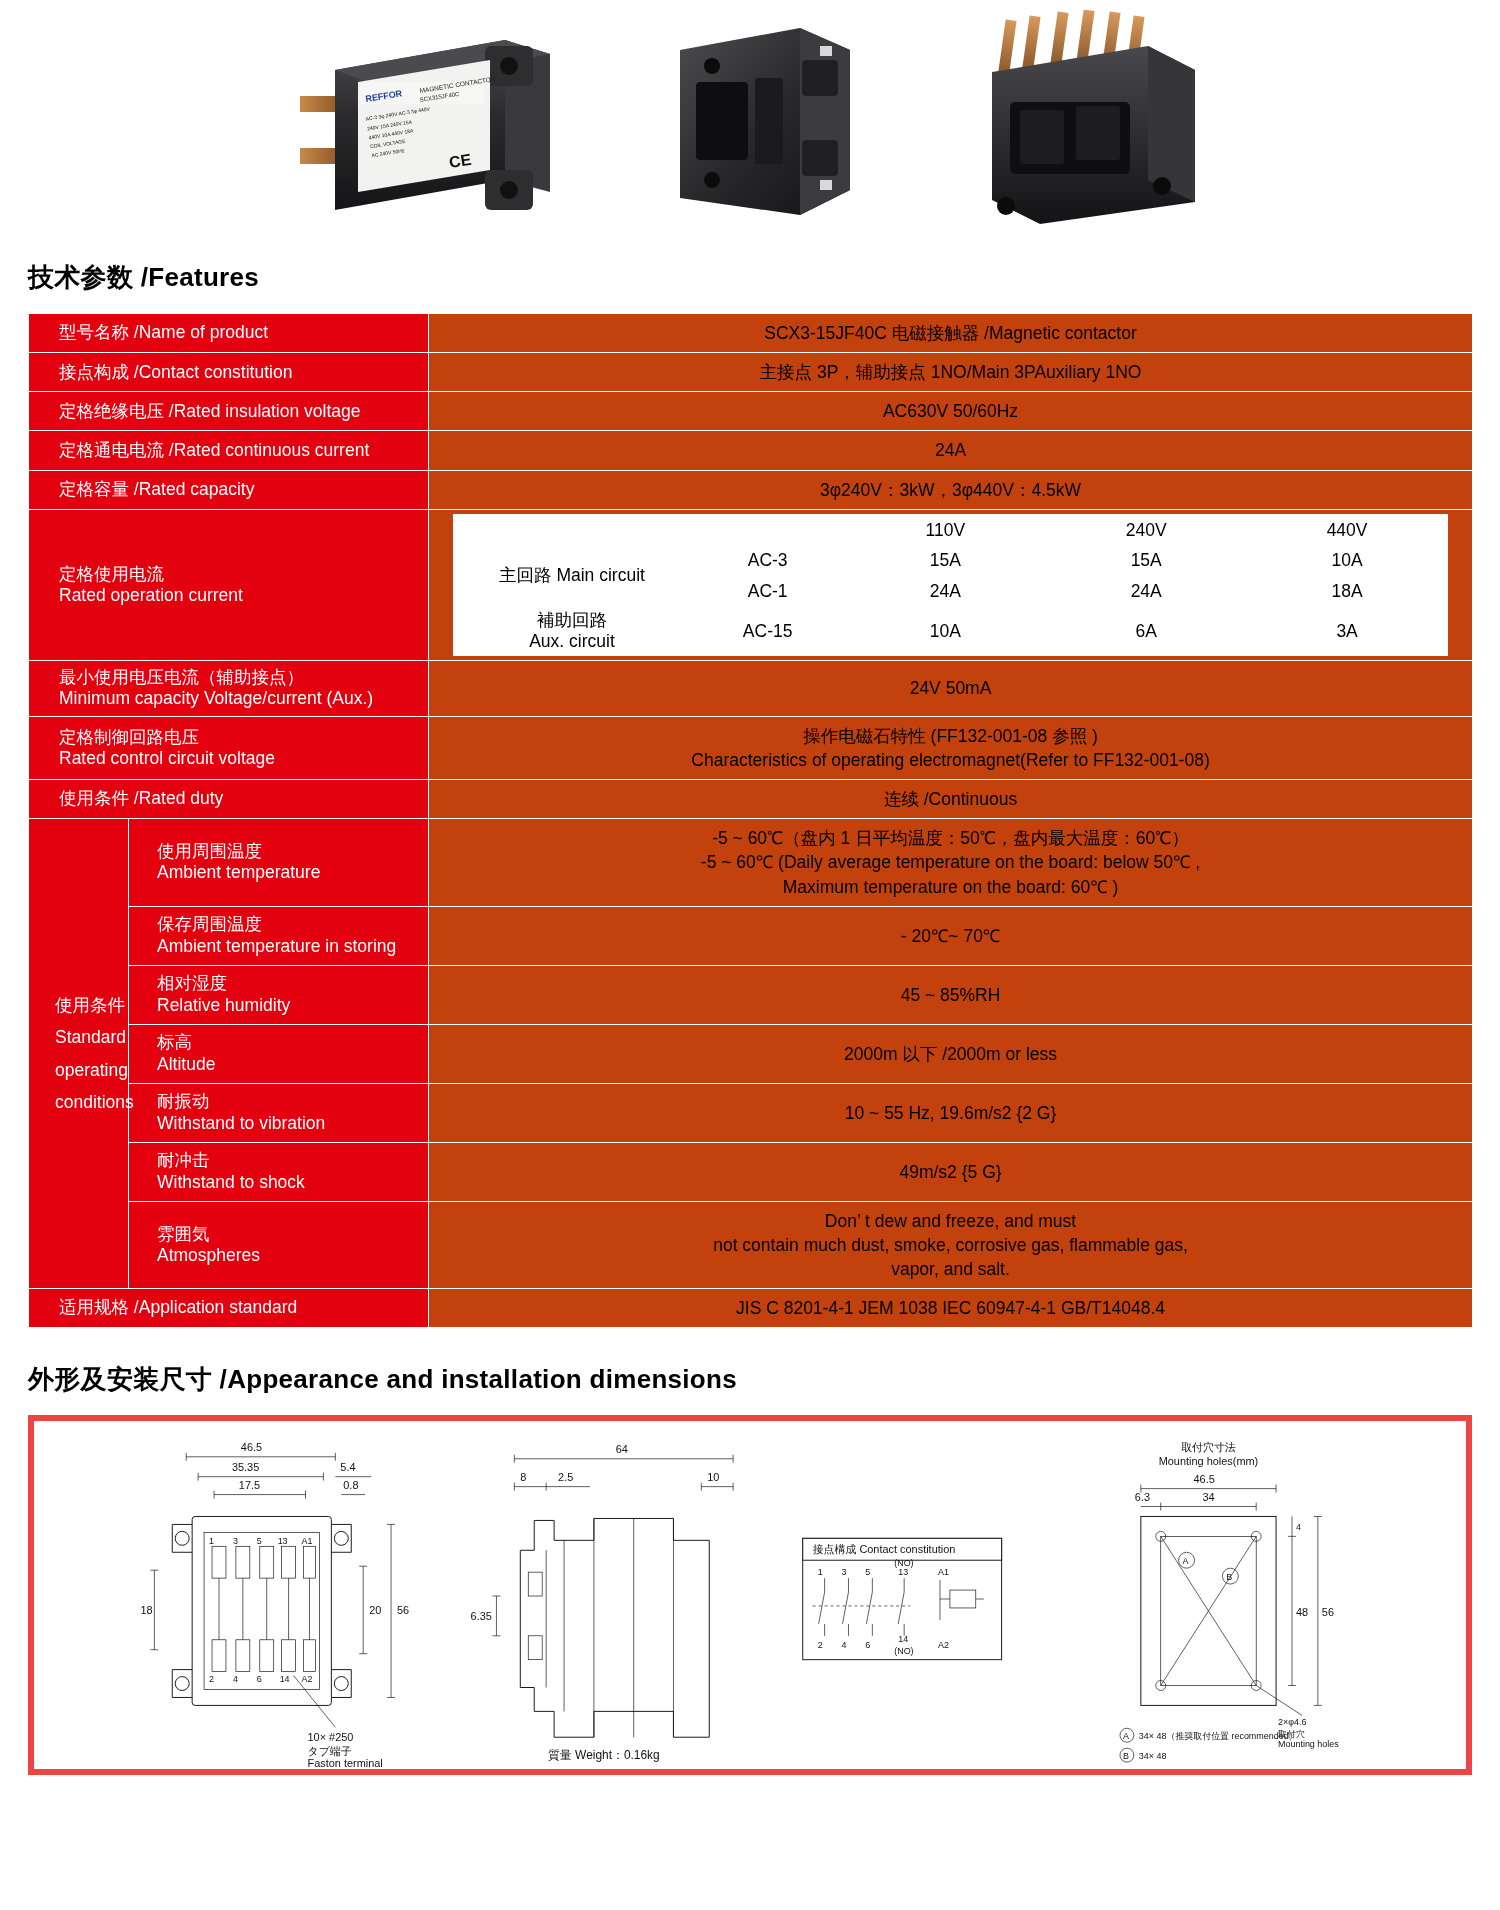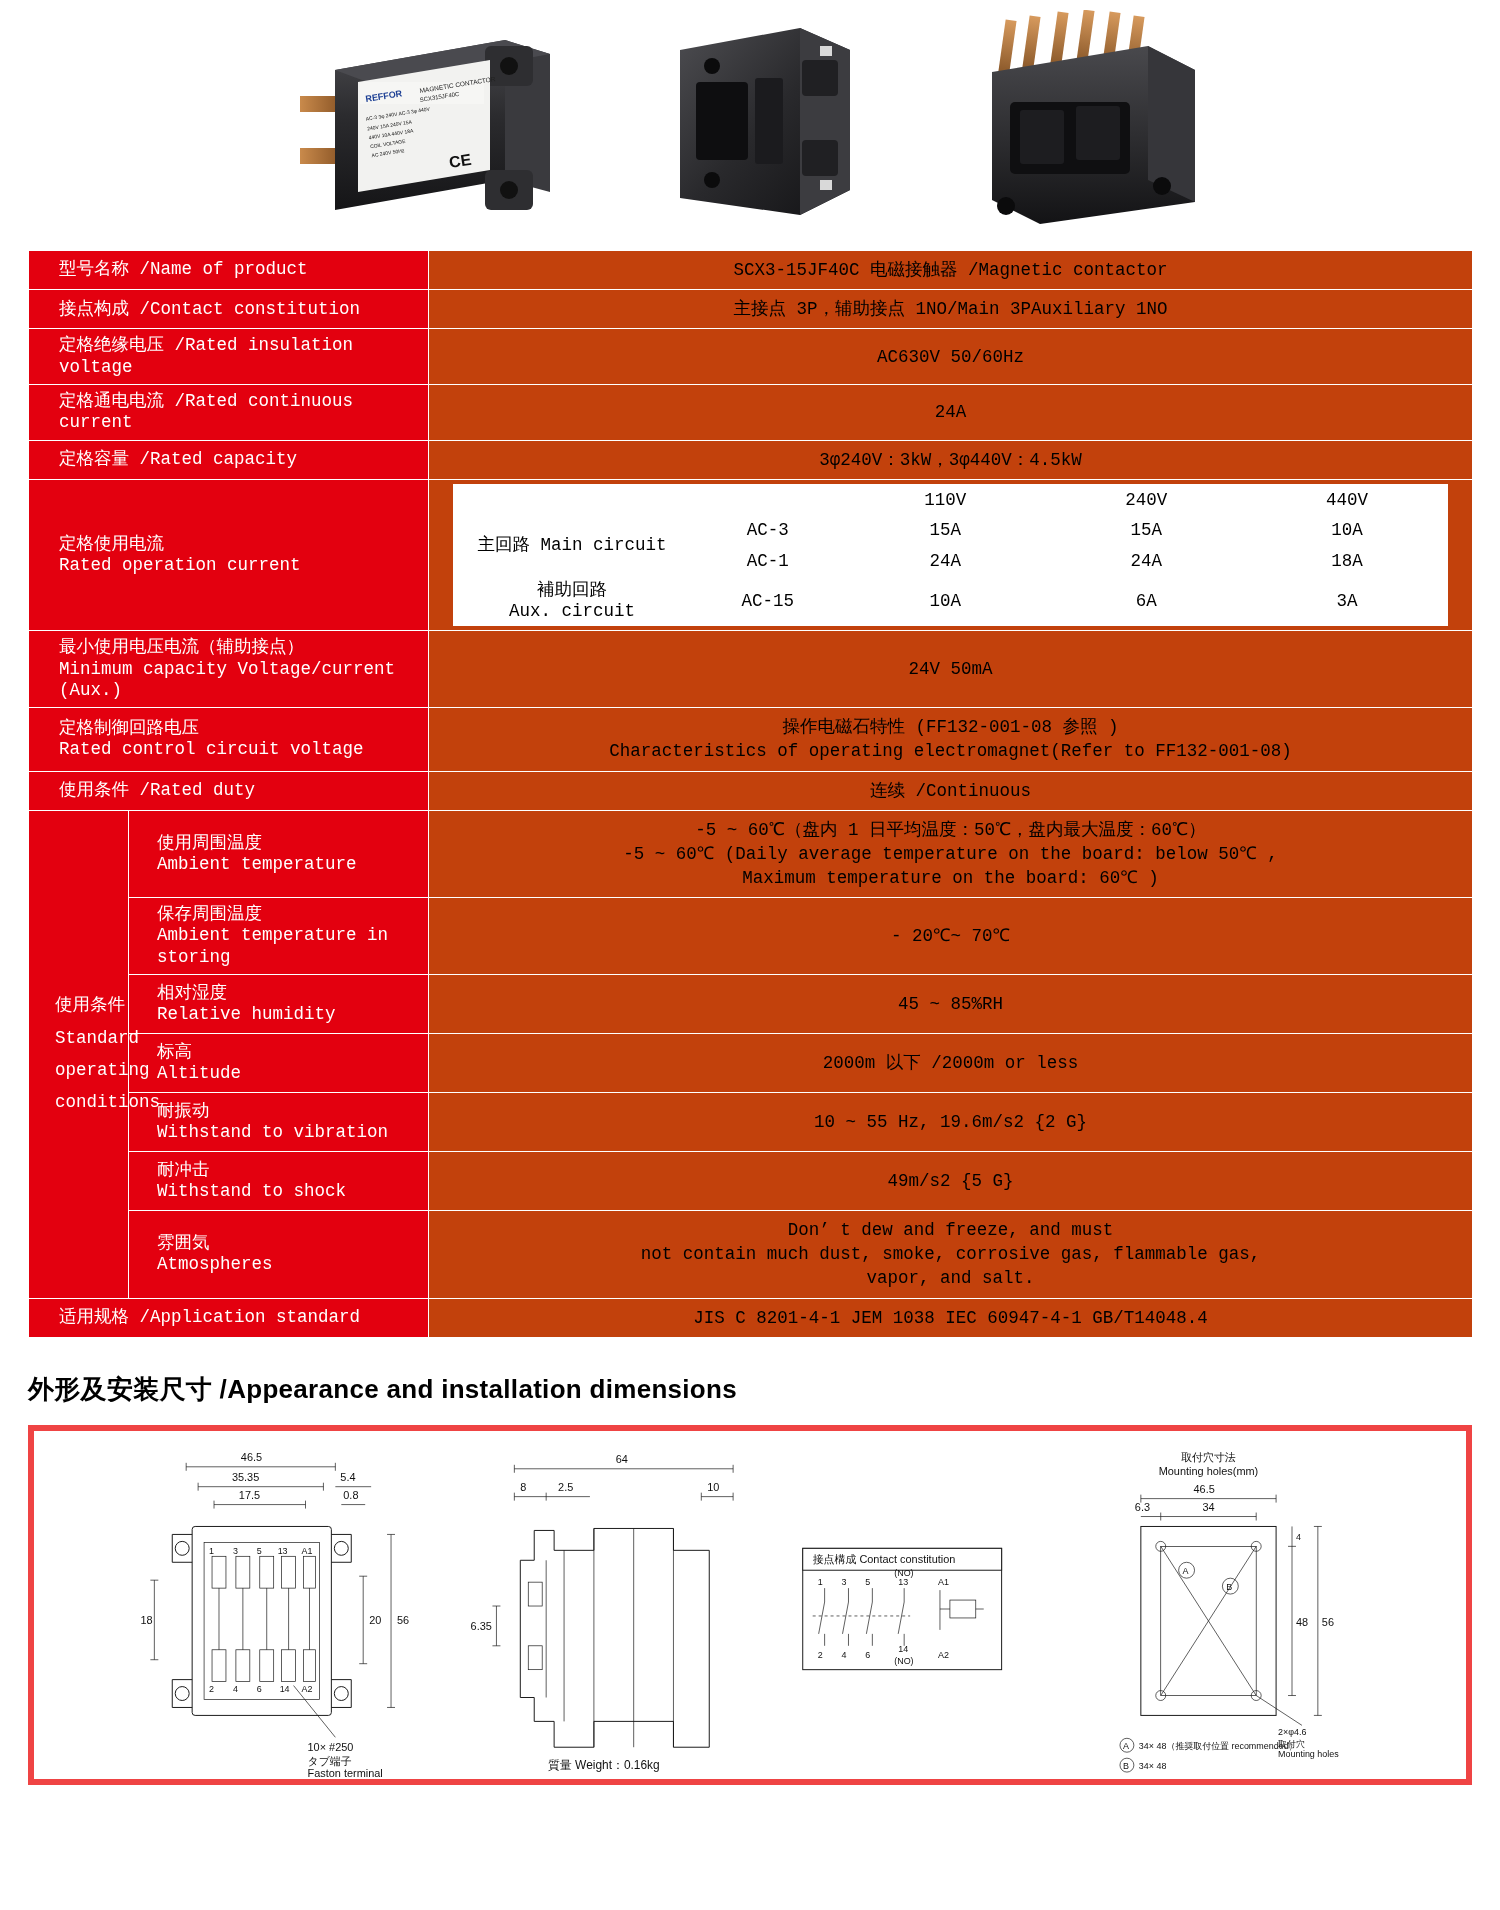--- a/index.html
+++ b/index.html
@@ -19,21 +19,21 @@
   .ph2 { left:650px; top:20px; width:220px; height:215px; }
   .ph3 { left:980px; top:10px; width:230px; height:230px; }
 
   
   .sec-title {
     font-size:26px; font-weight:bold; margin:10px 0 18px 28px; letter-spacing:0.3px;
   }
 
   
   .spec-wrap { margin:0 28px 0 28px; }
-  table.spec { border-collapse:collapse; width:1444px; table-layout:fixed;font-family:Liberation Mono, monospace; }
+  table.spec { border-collapse:collapse; width:1444px; table-layout:fixed; }
   table.spec td {
     border:1px solid #ffffff;
     font-size:17.5px;
     vertical-align:middle;
   }
   td.lab {
     background:#e3000f; color:#ffffff; padding:6px 0 6px 30px;
     border-bottom:1px solid #ffffff; border-right:1px solid #ffffff;
     line-height:1.22;
   }
@@ -163,20 +163,21 @@
         <path d="M168 36 L215 60 L215 192 L168 170 Z" fill="#36363a"></path>
         <rect x="30" y="92" width="120" height="72" rx="5" fill="#0f0f11"></rect>
         <rect x="40" y="100" width="44" height="54" rx="3" fill="#1d1d20"></rect>
         <rect x="96" y="96" width="44" height="54" rx="3" fill="#1d1d20"></rect>
         <circle cx="26" cy="196" r="9" fill="#0b0b0c"></circle>
         <circle cx="182" cy="176" r="9" fill="#0b0b0c"></circle>
       </svg>
     </div>
   </div>
 
+  <div class="sec-title">技术参数 /Features</div>
 
   <div class="spec-wrap">
     <table class="spec">
       <colgroup>
         <col style="width:100px">
         <col style="width:300px">
         <col style="width:1044px">
       </colgroup>
       <tbody>
         <tr>

